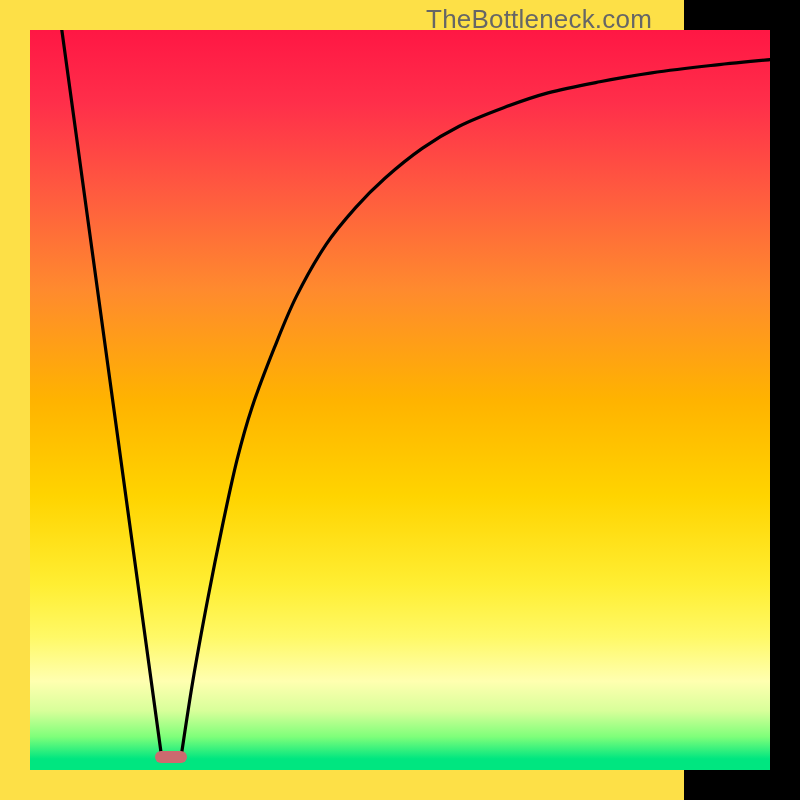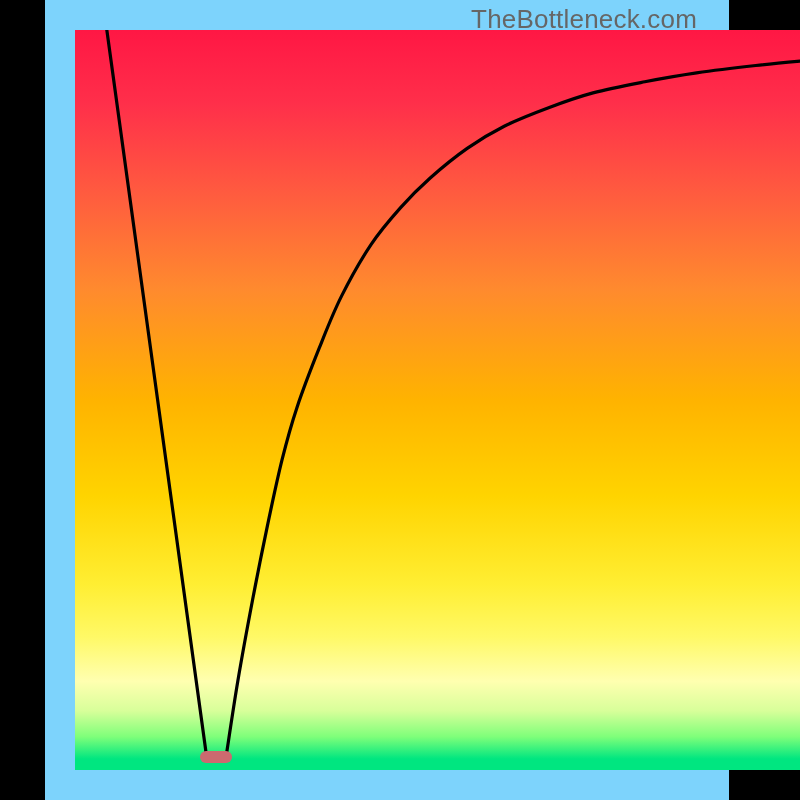--- a/index.html
+++ b/index.html
@@ -8,22 +8,21 @@
     width: 800px;
     height: 800px;
     overflow: hidden;
     background: #000;
     font-family: Arial, Helvetica, sans-serif;
   }
   .frame {
     position: relative;
     width: 684px;
     height: 800px;
-    background: #7dd3fc;
-    margin-left: 45px;
+    background: #fde047;
   }
   .plot-area {
     position: absolute;
     left: 30px;
     top: 30px;
     width: 740px;
     height: 740px;
     overflow: hidden;
   }
   .gradient {

